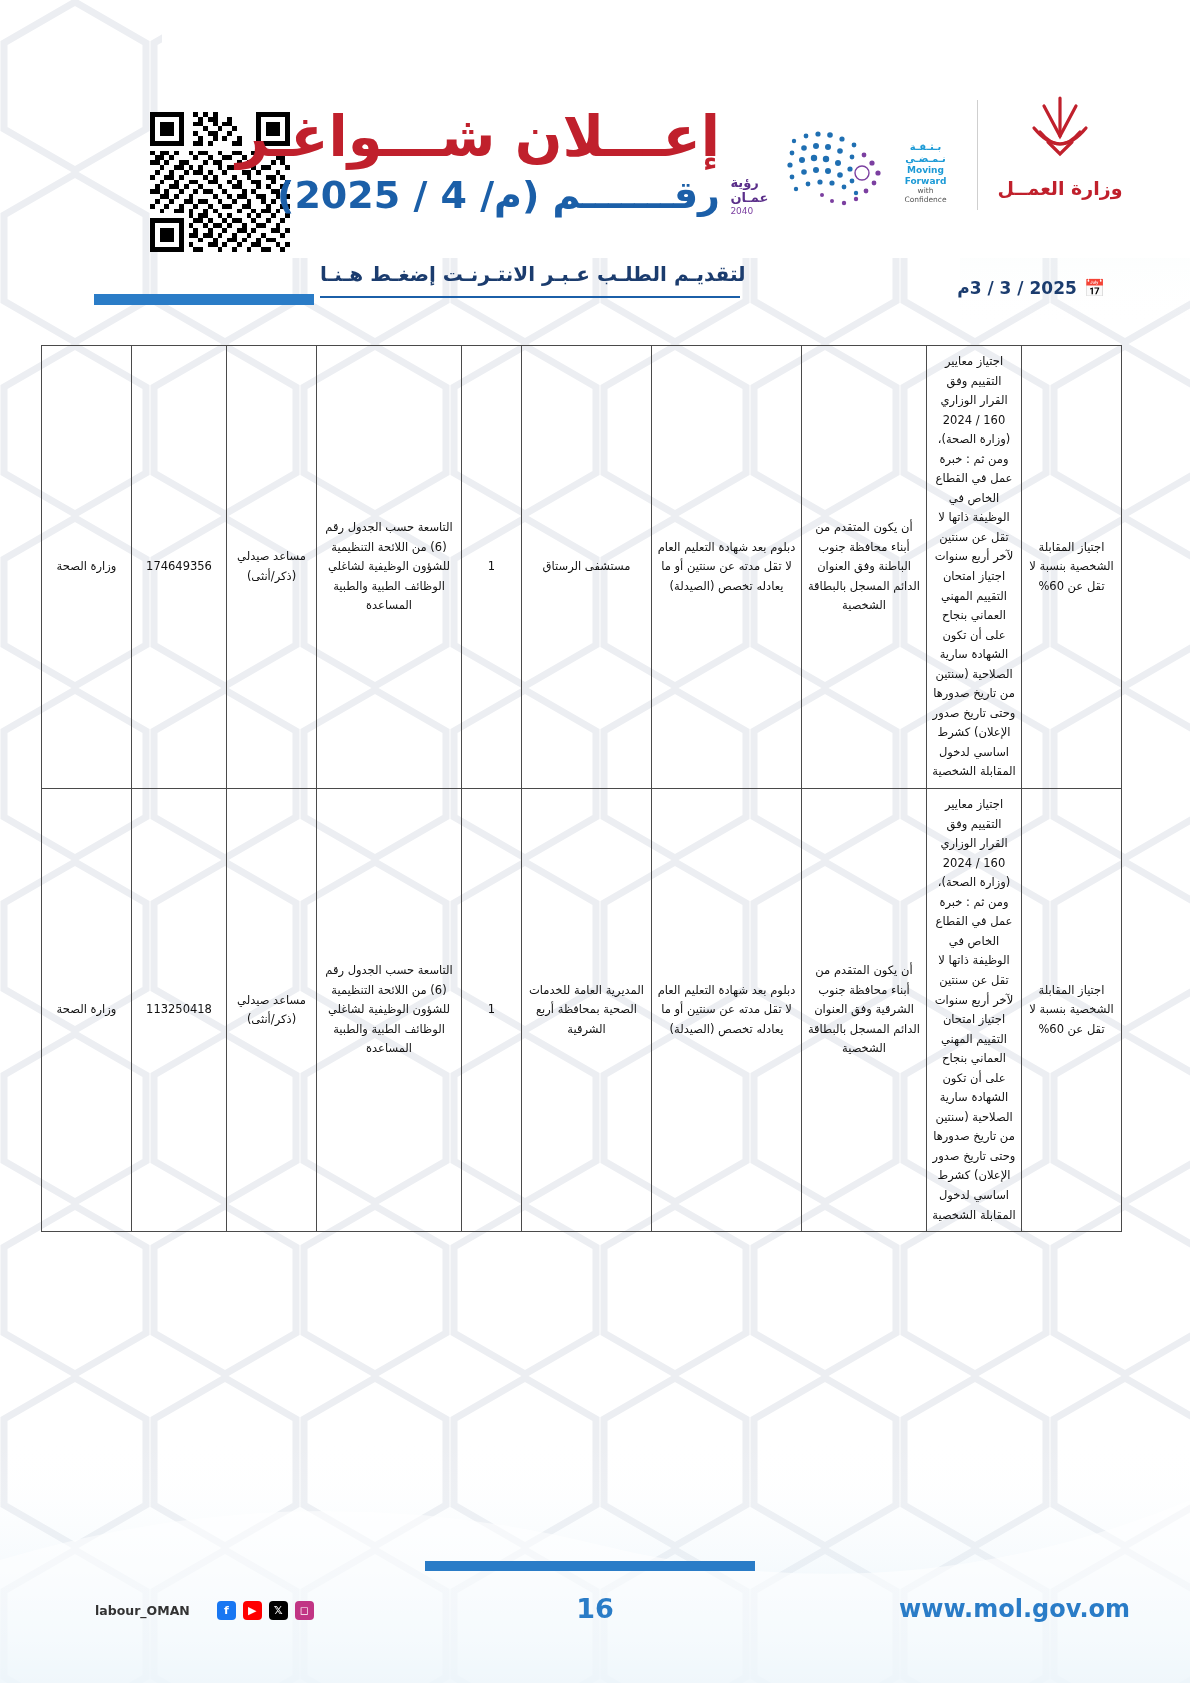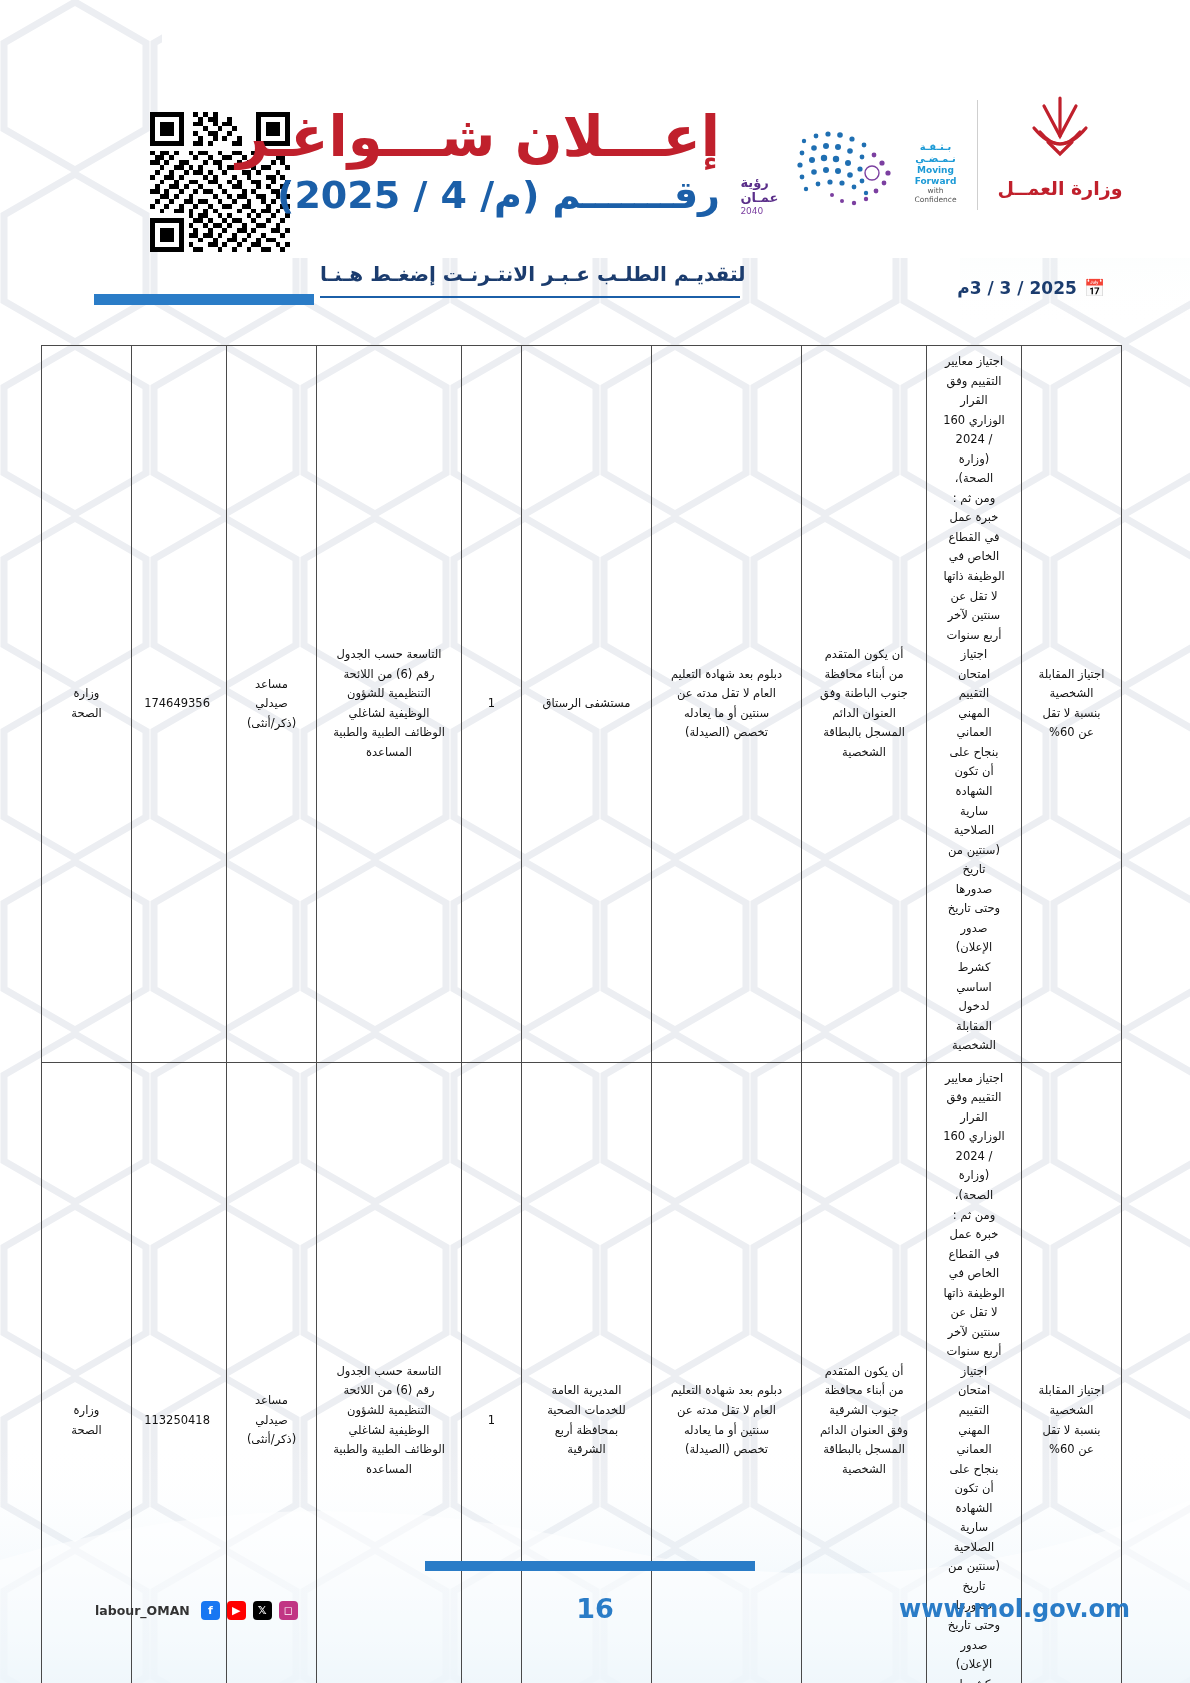--- a/index.html
+++ b/index.html
@@ -52,21 +52,21 @@
   }
   .emblem-divider {
     position: absolute;
     top: 100px; right: 212px;
     width: 1px; height: 110px;
     background: #cfcfcf;
   }
 
   .vision-logos {
     position: absolute;
-    top: 120px; right: 234px;
+    top: 120px; right: 244px;
     width: 215px; height: 105px;
     display: flex; align-items: center; justify-content: center; gap: 8px;
   }
   .dot-swirl {
     width: 120px; height: 95px; position: relative;
   }
   .vision-text {
     text-align: left; line-height: 1.15; margin-top: 48px;
   }
   .vision-text .v1 { font-size: 13px; color: #5b2f8a; font-weight: bold; }
@@ -146,21 +146,21 @@
   table.vac {
     width: 100%;
     border-collapse: collapse;
     table-layout: fixed;
     direction: rtl;
   }
   table.vac td {
     border: 1px solid #4a4a4a;
     vertical-align: middle;
     text-align: center;
-    padding: 6px 16px;
+    padding: 6px 5px;
     font-size: 11.5px;
     line-height: 1.7;
     color: #111;
   }
   td.c-entity   { width: 90px; }
   td.c-number   { width: 95px; }
   td.c-jobtitle { width: 90px; }
   td.c-grade    { width: 145px; }
   td.c-count    { width: 60px; }
   td.c-place    { width: 130px; }
@@ -195,21 +195,21 @@
     direction: ltr;
   }
   .social {
     position: absolute;
     top: 68px; left: 95px;
     display: flex; align-items: center; gap: 7px;
     direction: ltr;
   }
   .social .handle {
     font-size: 12.5px; color: #333; font-weight: bold;
-    margin-right: 4px;
+    margin-right: 20px;
   }
   .sicon {
     width: 19px; height: 19px; border-radius: 4px;
     display: inline-flex; align-items: center; justify-content: center;
     color: #fff; font-size: 11px; font-weight: bold;
   }
   .sicon.fb { background: #1877f2; }
   .sicon.yt { background: #ff0000; }
   .sicon.x  { background: #000000; }
   .sicon.ig { background: #c13584; }

